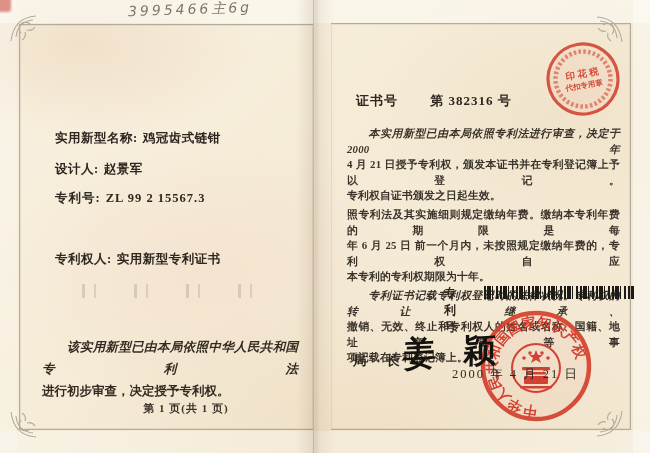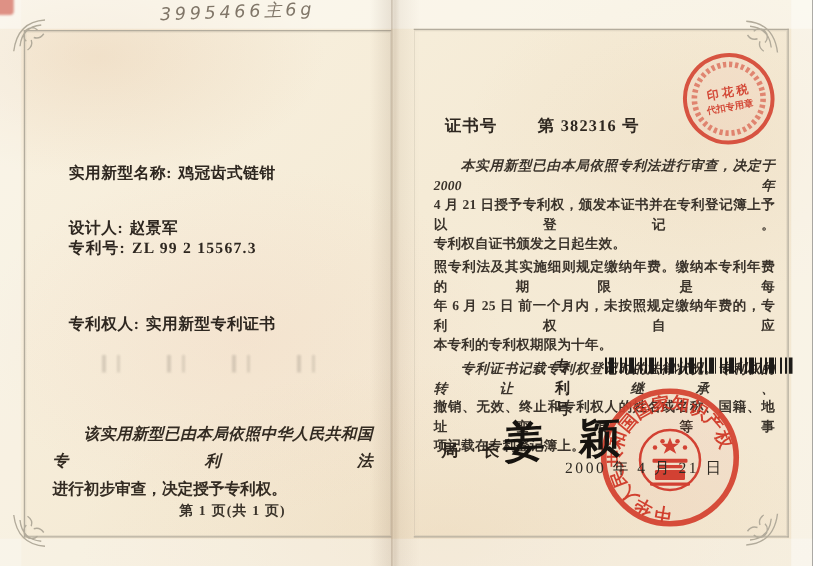--- a/index.html
+++ b/index.html
@@ -45,21 +45,21 @@
   
   .title-row{position:absolute;left:42px;top:56px;width:250px;height:52px;}
   .logo{position:absolute;left:0;top:0;width:62px;height:52px;}
   .cert-title{
     position:absolute;left:64px;top:11px;width:196px;
     font-size:22px;font-weight:bold;color:#c04136;letter-spacing:2px;white-space:nowrap;
     text-shadow:0 0 1px rgba(192,65,54,.4);
   }
   .field{position:absolute;left:55px;font-size:12.5px;font-weight:bold;color:#2e2720;white-space:nowrap;letter-spacing:.5px;}
   .field .val{margin-left:5px;}
-  .f0{top:130px;} .f1{top:174px;} .f2{top:190px;letter-spacing:1px;} .f3{top:219px;} .f4{top:251px;}
+  .f0{top:130px;} .f1{top:161px;} .f2{top:190px;letter-spacing:1px;} .f3{top:219px;} .f4{top:251px;}
 
   .bleed{position:absolute;left:68px;top:284px;width:210px;height:14px;opacity:.28;filter:blur(.7px);
     background:repeating-linear-gradient(90deg,transparent 0 14px,#8b8275 14px 17px,transparent 17px 26px,#9a9183 26px 28px,transparent 28px 52px);}
 
   .grant-note{position:absolute;left:42px;top:336px;width:256px;font-size:12.5px;font-weight:600;color:#332b22;}
   .grant-note .ln{line-height:22px;}
   .jst{text-align:justify;text-align-last:justify;}
   .ind{text-indent:2em;font-style:italic;}
 
   .page-num{position:absolute;left:19px;top:401px;width:334px;text-align:center;font-size:11px;font-weight:600;color:#3a332a;letter-spacing:1px;}

